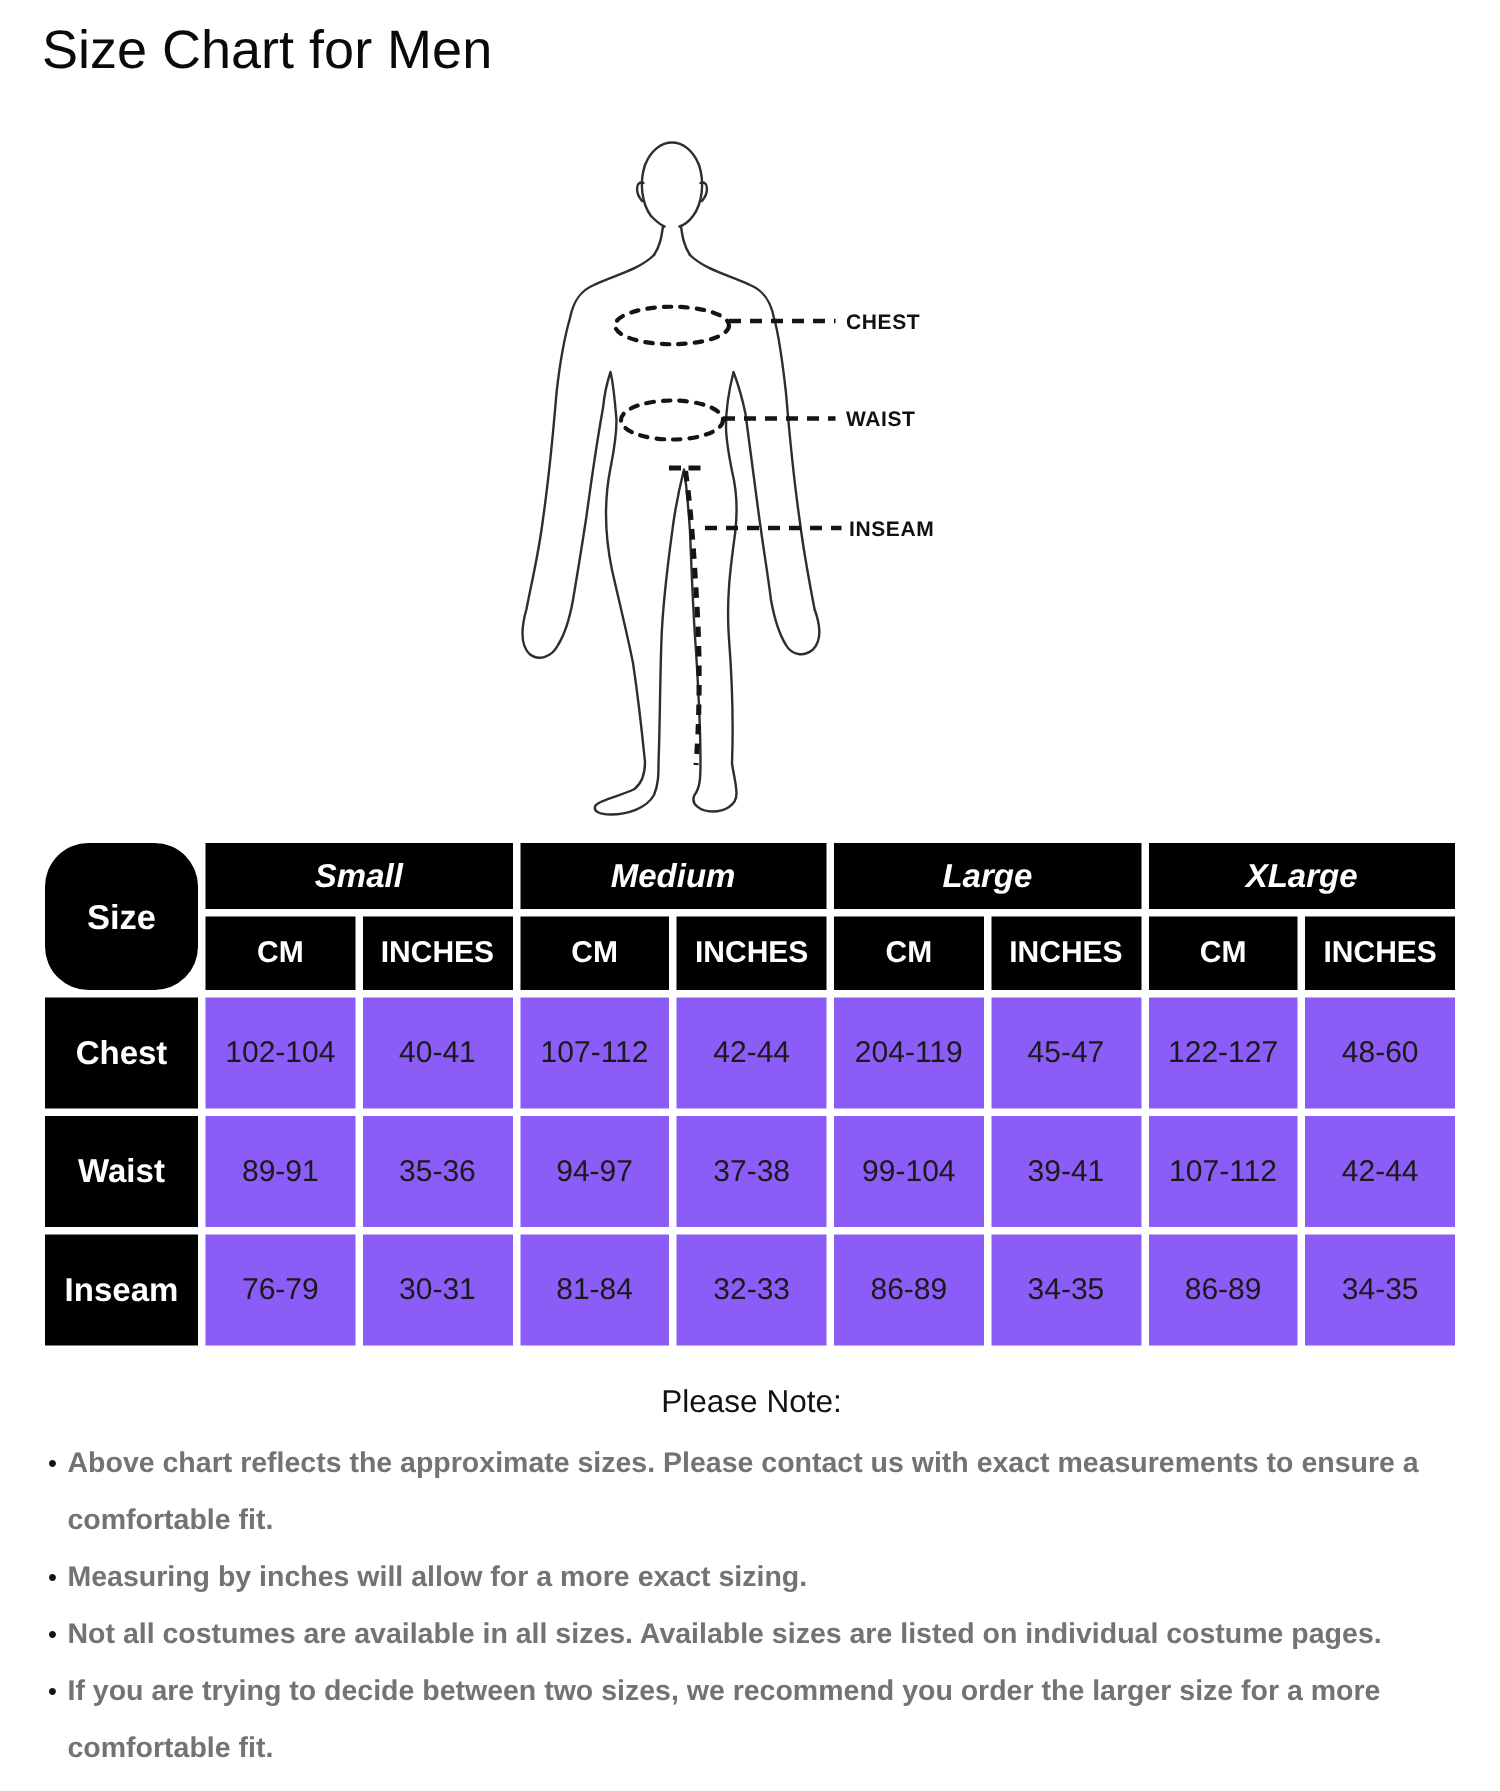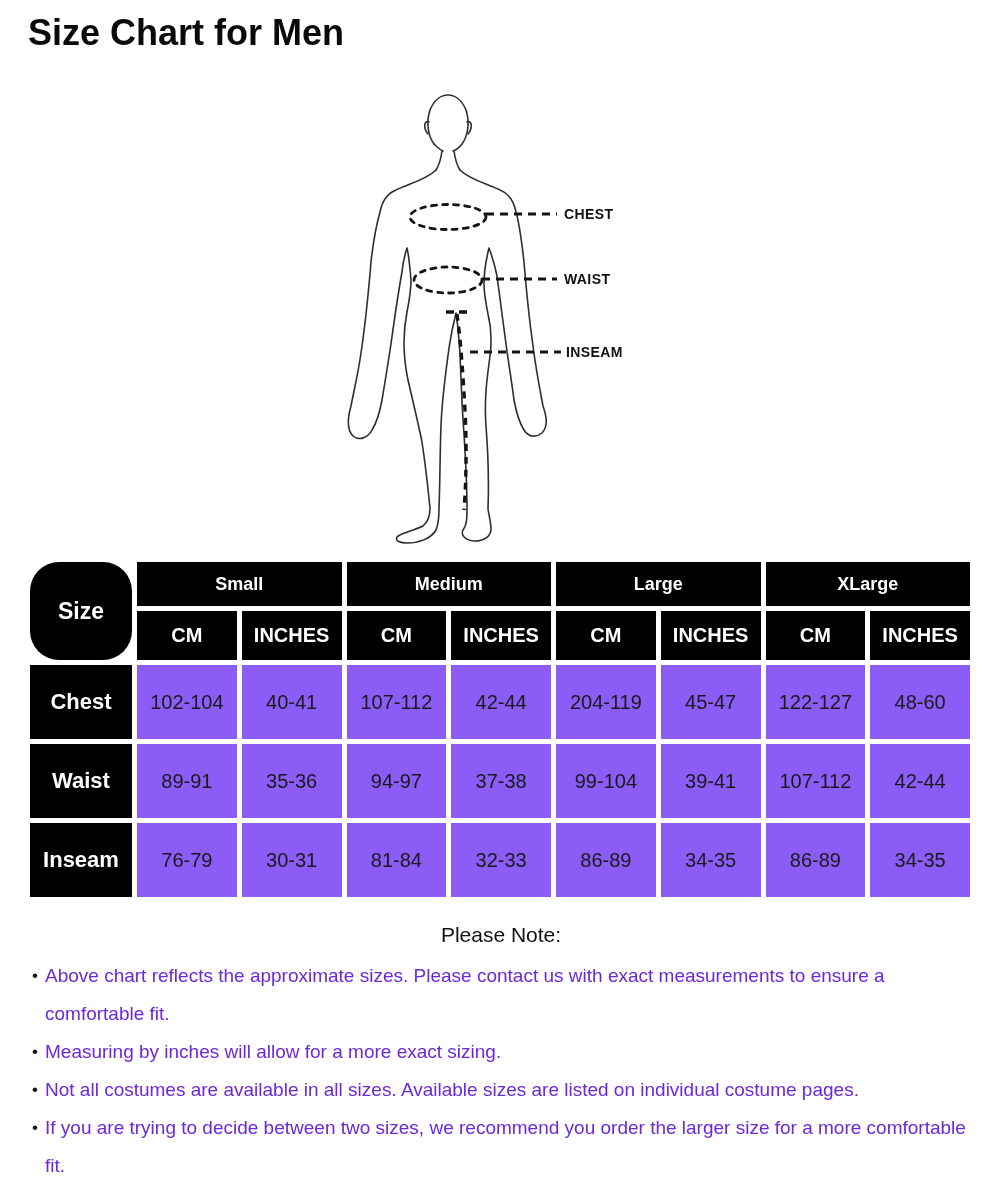--- a/index.html
+++ b/index.html
@@ -2,45 +2,45 @@
 <html><head>
 <meta charset="utf-8">
 <style>
   html,body{margin:0;padding:0;}
   body{
     width:1000px;height:1194px;position:relative;background:#ffffff;
     font-family:"Liberation Sans",sans-serif;color:#111;overflow:hidden;
   }
   .page-title{
     position:absolute;left:28px;top:12px;margin:0;
-    font-size:36px;font-weight:bold;letter-spacing:0;color:#0a0a0a;
+    font-size:36px;font-weight:normal;letter-spacing:0;color:#0a0a0a;
   }
   .figure-wrap{position:absolute;left:340px;top:80px;width:320px;height:470px;}
   .figure-wrap svg{display:block;width:320px;height:470px;}
   .fig-label{font-family:"Liberation Sans",sans-serif;font-size:14px;font-weight:bold;fill:#111;letter-spacing:.4px;}
 
   .size-table{
     position:absolute;left:25px;top:557px;width:950px;height:345px;
     border-collapse:separate;border-spacing:5px;table-layout:fixed;
   }
   .size-table th,.size-table td{
     text-align:center;vertical-align:middle;padding:0;overflow:hidden;
   }
   .hdr{background:#000000;color:#ffffff;font-weight:bold;}
   .corner{font-size:23px;border-radius:29px;}
-  .group{font-size:18px;height:44px;}
+  .group{font-size:22px;height:44px;font-style:italic;}
   .unit{font-size:20px;height:49px;}
   .rowlabel{background:#000000;color:#ffffff;font-weight:bold;font-size:22px;}
   .val{background:#8b5cf6;color:#1a1a1a;font-size:20px;font-weight:normal;height:74px;}
 
   .notes{position:absolute;left:25px;top:920px;width:952px;}
   .notes-heading{font-size:21px;line-height:30px;margin:0 0 7px 0;font-weight:normal;color:#111;text-align:center;}
   .note-item{display:flex;align-items:flex-start;margin:0;}
   .note-bullet{width:20px;flex:0 0 20px;text-align:center;font-size:17px;line-height:38px;color:#111;}
-  .note-text{width:930px;font-size:19px;line-height:38px;color:#6d28d9;}
+  .note-text{width:930px;font-size:19px;line-height:38px;color:#737373;font-weight:bold;}
 </style>
 </head>
 <body>
 
 <h1 class="page-title">Size Chart for Men</h1>
 
 <div class="figure-wrap">
   <svg viewBox="0 0 320 470" xmlns="http://www.w3.org/2000/svg">
     <g fill="none" stroke="#2e2e2e" stroke-width="1.6" stroke-linecap="round" stroke-linejoin="round">
 

